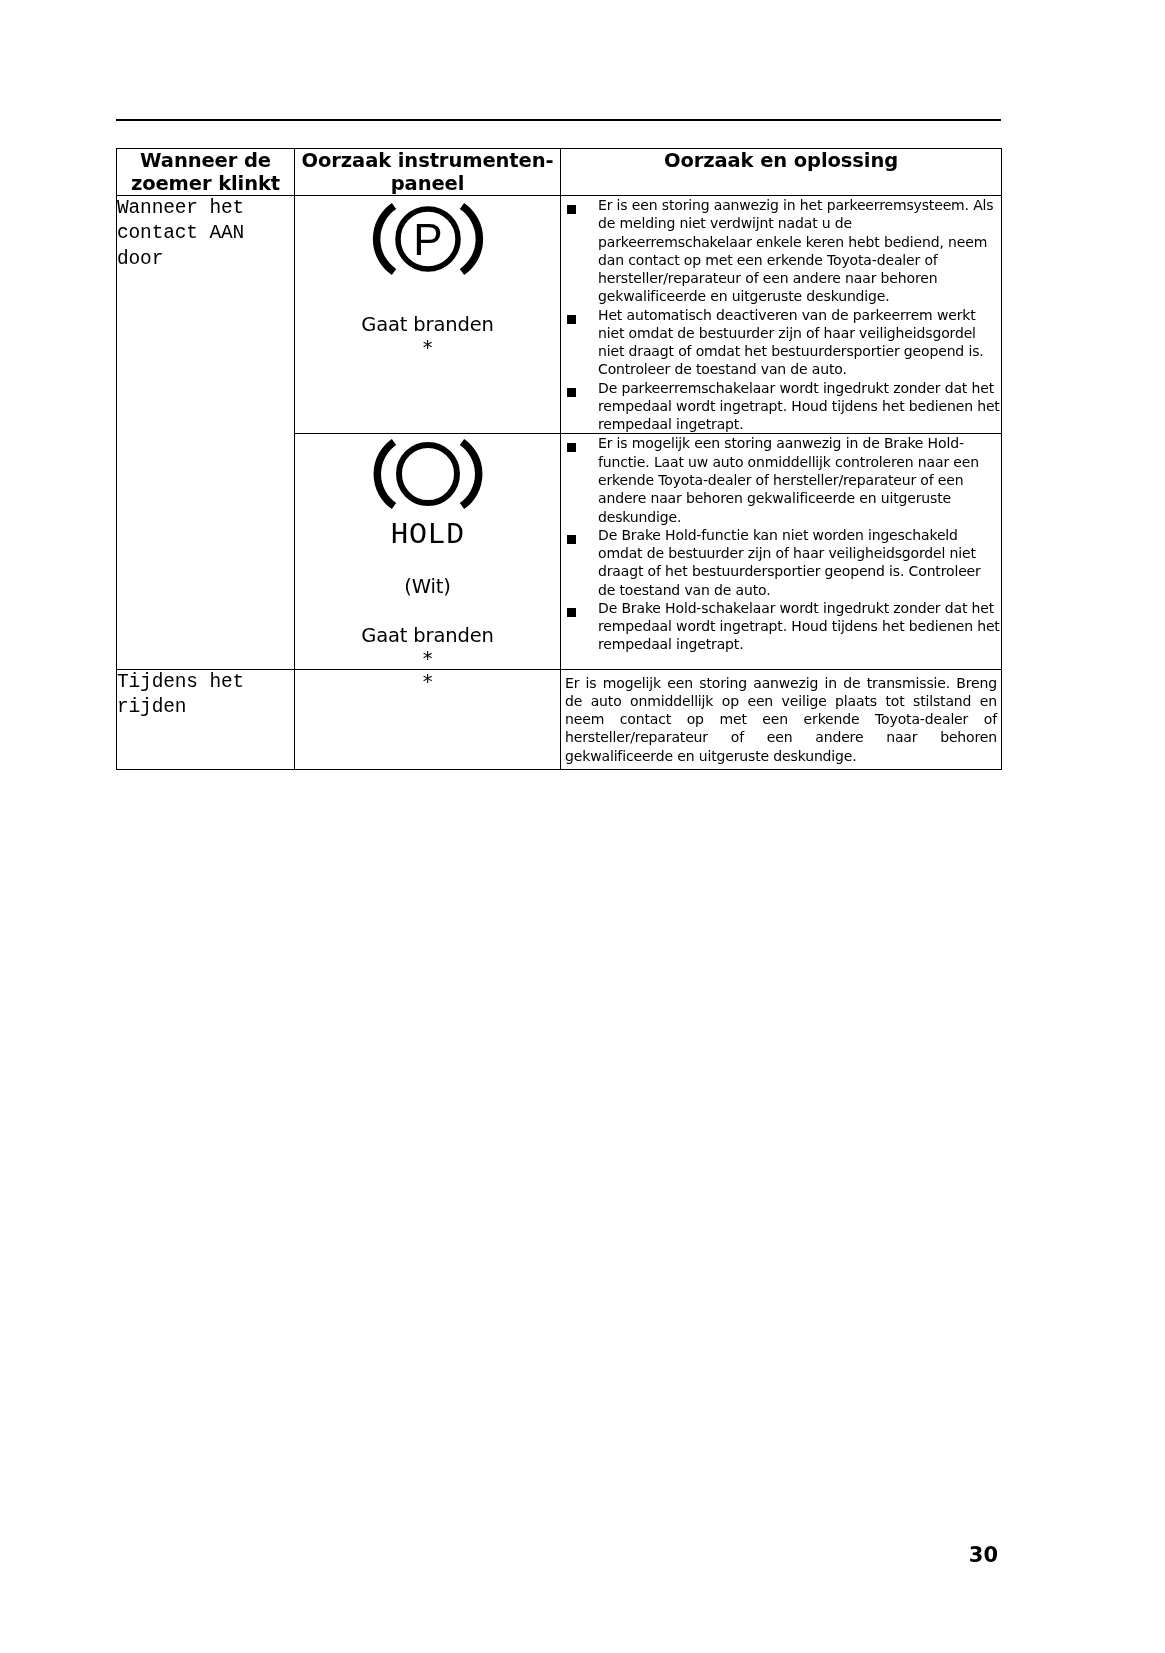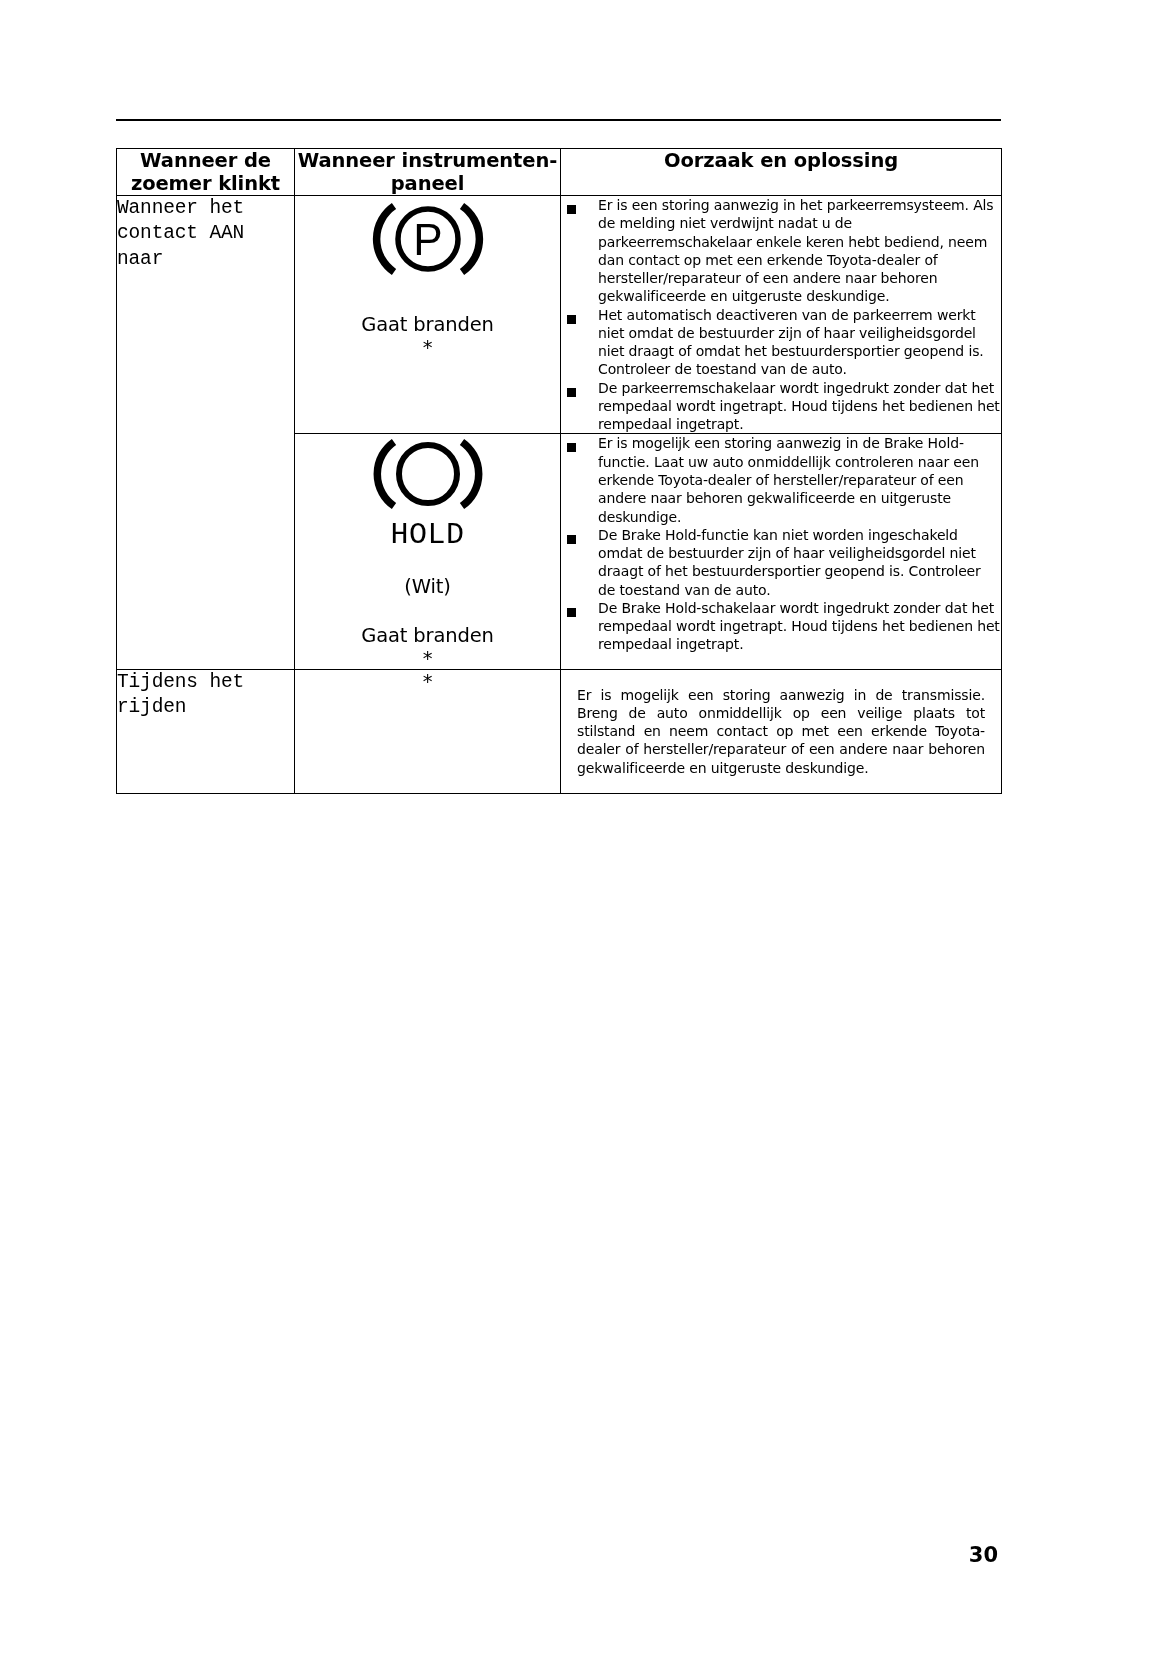--- a/index.html
+++ b/index.html
@@ -104,21 +104,21 @@
   ul.bullets > li .sq {
     position: absolute;
     left: 6px;
     top: 9px;
     width: 9px;
     height: 9px;
     background: #000;
   }
 
   p.plain {
-    margin: 16px;
+    margin: 4px;
     text-align: justify;
     letter-spacing: -0.15px;
   }
 
   
   .icon-art { display: inline-block; line-height: 0; }
   .icon-caption {
     font-size: 19.5px;
     line-height: 1.22;
     margin-top: 7px;
@@ -167,35 +167,35 @@
         <col class="c2">
         <col class="c3">
     </colgroup>
     <thead>
       <tr>
         <th class="hcell">
           <span class="ln">Wanneer de</span><br>
           <span class="ln">zoemer klinkt</span>
         </th>
         <th class="hcell">
-          <span class="ln">Wanneer instrumenten-</span><br>
+          <span class="ln">Oorzaak instrumenten-</span><br>
           <span class="ln">paneel</span>
         </th>
         <th class="hcell">
           <span class="ln">Oorzaak en oplossing</span>
         </th>
       </tr>
     </thead>
     <tbody>
 
       <tr>
         <td class="rowhead" rowspan="2">
           <span class="rowhead-inner">Wanneer het</span>
           <span class="rowhead-inner">contact AAN</span>
-          <span class="rowhead-inner">naar</span>
+          <span class="rowhead-inner">door</span>
         </td>
 
         <td class="iconcell">
           <span class="icon-art">
             <svg width="128" height="86" viewBox="0 0 128 86" aria-hidden="true">
 
               <path d="M30 10 A40 40 0 0 0 30 76" fill="none" stroke="#000" stroke-width="7.5" stroke-linecap="butt"></path>
 
               <path d="M98 10 A40 40 0 0 1 98 76" fill="none" stroke="#000" stroke-width="7.5" stroke-linecap="butt"></path>
 

